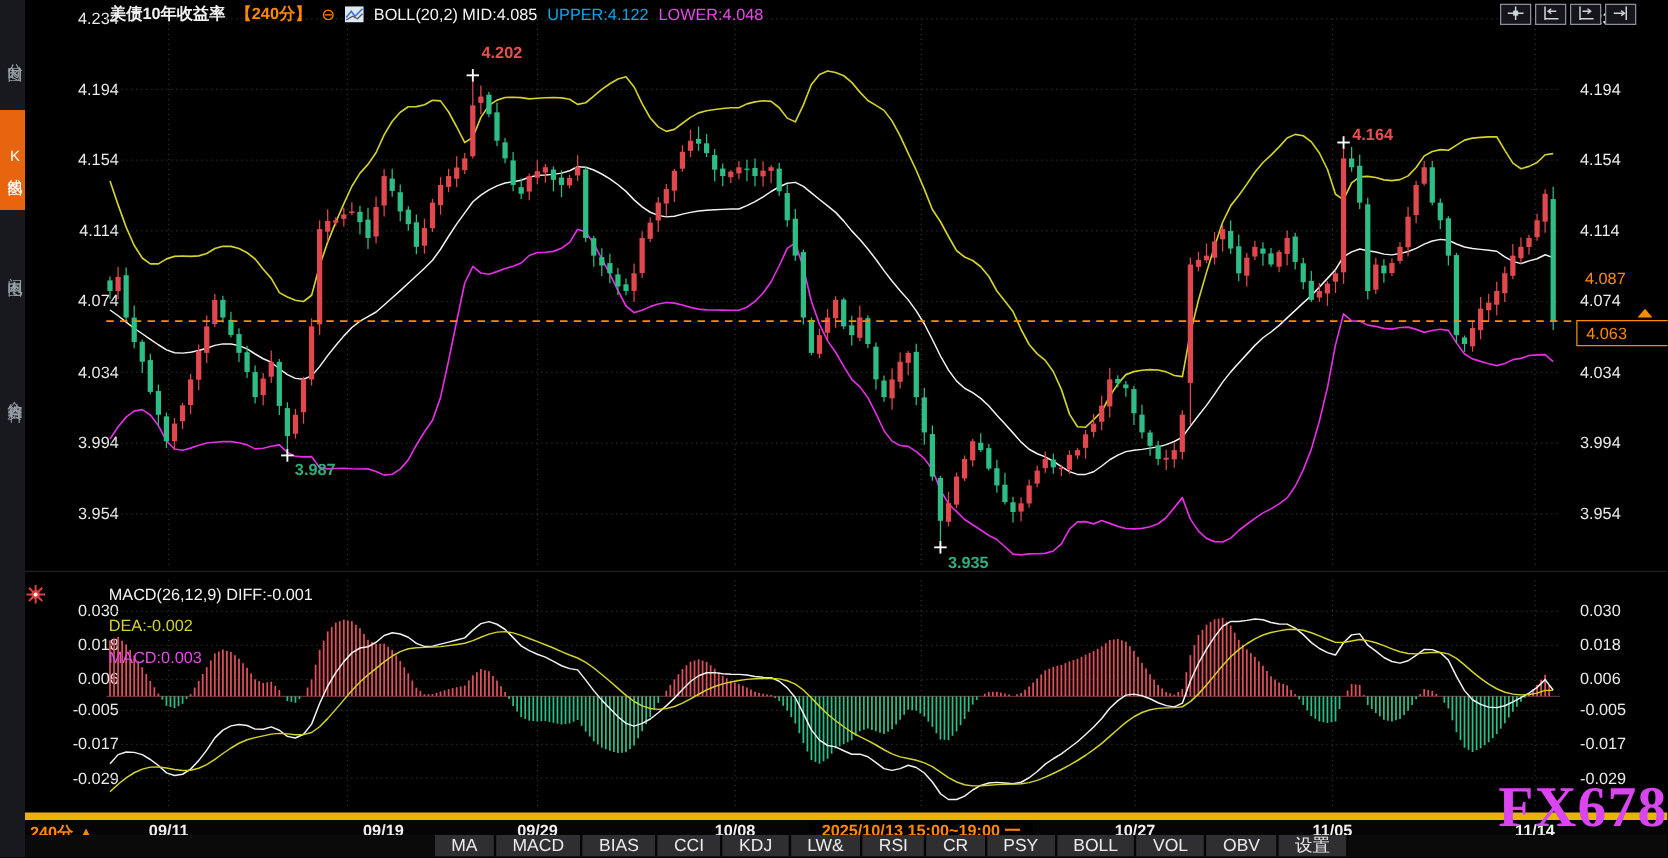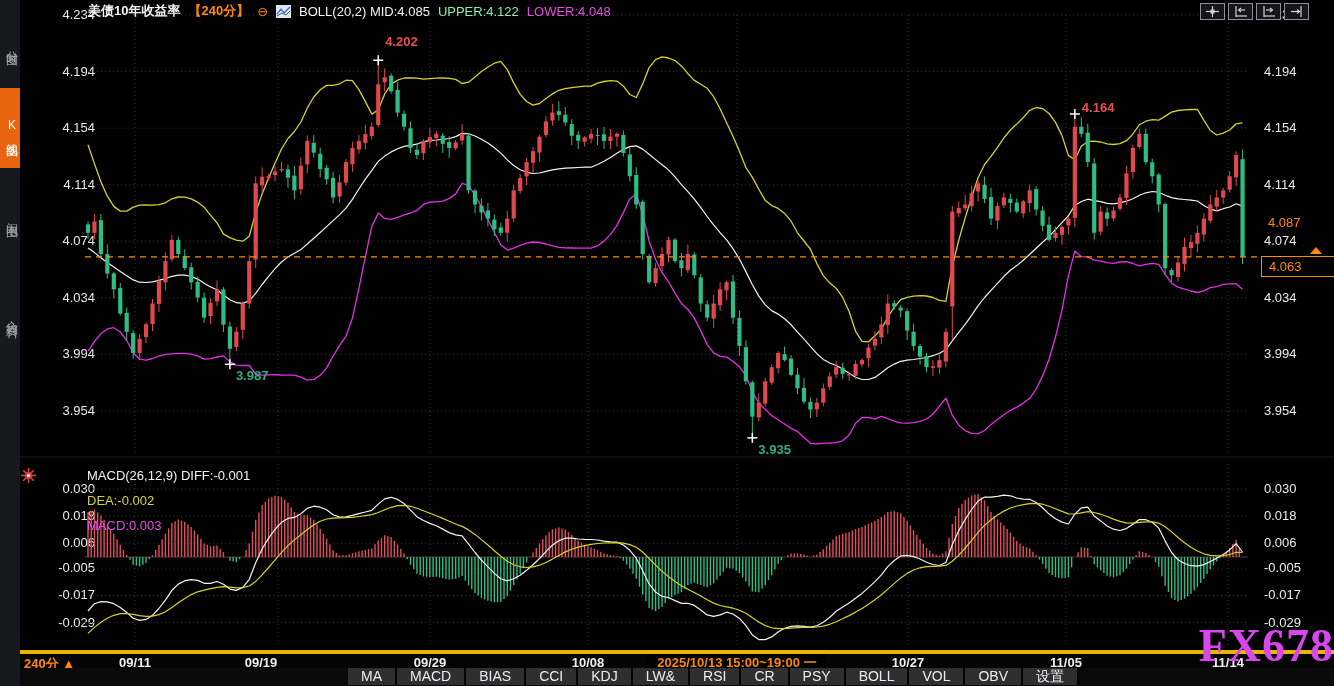--- a/index.html
+++ b/index.html
@@ -11,21 +11,21 @@
   .side-item{position:absolute;left:0;width:20px;writing-mode:vertical-rl;text-orientation:upright;
              text-align:center;font-size:12px;color:#9aa0a8;letter-spacing:2px;cursor:pointer;}
   .side-item.active{background:#e8650f;color:#fff;}
   
   #main-header{position:absolute;left:88px;top:3px;height:16px;display:flex;align-items:center;gap:8px;
                font-size:13px;white-space:nowrap;z-index:30;}
   .hdr-title{color:#f2f2f2;font-weight:bold;}
   .hdr-period{color:#ff8a00;font-weight:bold;}
   .hdr-collapse{color:#ff8a00;font-size:13px;line-height:13px;}
   .hdr-boll{color:#f2f2f2;}
-  .hdr-upper{color:#86efac;}
+  .hdr-upper{color:#0ea5e9;}
   .hdr-lower{color:#e54be5;}
   .thumb-icon{width:15px;height:13px;display:inline-block;}
   
   .tr-btn{position:absolute;top:3px;width:23px;height:15px;background:#15151a;border:1px solid #8a8f99;
           display:flex;align-items:center;justify-content:center;z-index:30;cursor:pointer;}
   
   .ylab{position:absolute;font-size:13px;color:#eaeaea;height:16px;line-height:16px;z-index:5;}
   .ylab.left{left:40px;width:55px;text-align:right;}
   .ylab.right{left:1264px;width:66px;text-align:left;}
   
@@ -35,21 +35,21 @@
   
   .ptag{position:absolute;left:1261px;width:71px;height:19px;background:#000;color:#ff8a00;
         font-size:13px;line-height:19px;padding-left:7px;z-index:25;}
   .ptag.bordered{border:1px solid #ff8a00;}
   #tag-arrow{position:absolute;left:1310px;width:0;height:0;border-left:6px solid transparent;
              border-right:6px solid transparent;border-bottom:7px solid #ff8a00;z-index:26;}
   
   .anno{position:absolute;font-size:13px;font-weight:bold;z-index:20;white-space:nowrap;}
   .anno.hi{color:#e8504e;} .anno.lo{color:#2fae7e;}
   
-  #date-row{position:absolute;left:20px;top:650px;width:1314px;height:17px;background:#050505;border-top:4px solid #eab308;z-index:15;}
+  #date-row{position:absolute;left:20px;top:650px;width:1314px;height:17px;background:#050505;border-top:6px solid #eab308;z-index:15;}
   #period-badge{position:absolute;left:4px;top:1px;color:#ff8a00;font-size:13px;font-weight:bold;cursor:pointer;}
   .dtick{position:absolute;top:1px;width:90px;margin-left:-45px;text-align:center;font-size:13px;font-weight:bold;color:#f0f0f0;}
   #sel-date{position:absolute;top:0px;height:17px;line-height:17px;background:#000;color:#ff8a00;
             font-size:13px;font-weight:bold;padding:0 10px;transform:translateX(-50%);z-index:16;}
   
   #tool-row{position:absolute;left:20px;top:668px;width:1314px;height:18px;background:#0a0a0a;display:flex;align-items:flex-start;z-index:15;}
   #tool-row .spacer{width:33px;}
   .tbtn{height:17px;line-height:17px;background:#2f2f31;color:#ececec;border-right:2px solid #050505;
         text-align:center;cursor:pointer;}
   .tbtn.big{font-size:13px;font-weight:bold;padding:0;margin-top:39px;}
@@ -908,21 +908,21 @@
   </div>
 
   <div class="ptag" id="tag-mid" style="top: 212.9px;">4.087</div>
   <div id="tag-arrow" style="top: 246.843px;"></div>
   <div class="ptag bordered" id="tag-last" style="top: 255.843px;">4.063</div>
 
   <div id="date-row">
     <span id="period-badge">240分 ▲</span>
     <span id="sel-date" style="left: 717px;">2025/10/13 15:00~19:00 一</span>
   <div class="dtick" style="left: 115px;">09/11</div>
-      <div class="dtick" style="left: 241px;">09/19</div>
+      <div class="dtick" style="left: 258px; text-align: right;">09/19</div>
       <div class="dtick" style="left: 410px;">09/29</div>
       <div class="dtick" style="left: 568px;">10/08</div>
       <div class="dtick" style="left: 888px;">10/27</div>
       <div class="dtick" style="left: 1046px;">11/05</div>
       <div class="dtick" style="left: 1208px;">11/14</div>
     </div>
 
   <div id="tool-row">
       <div class="spacer"></div>
       <div class="tbtn big active" style="width: 90px;">指标</div>

